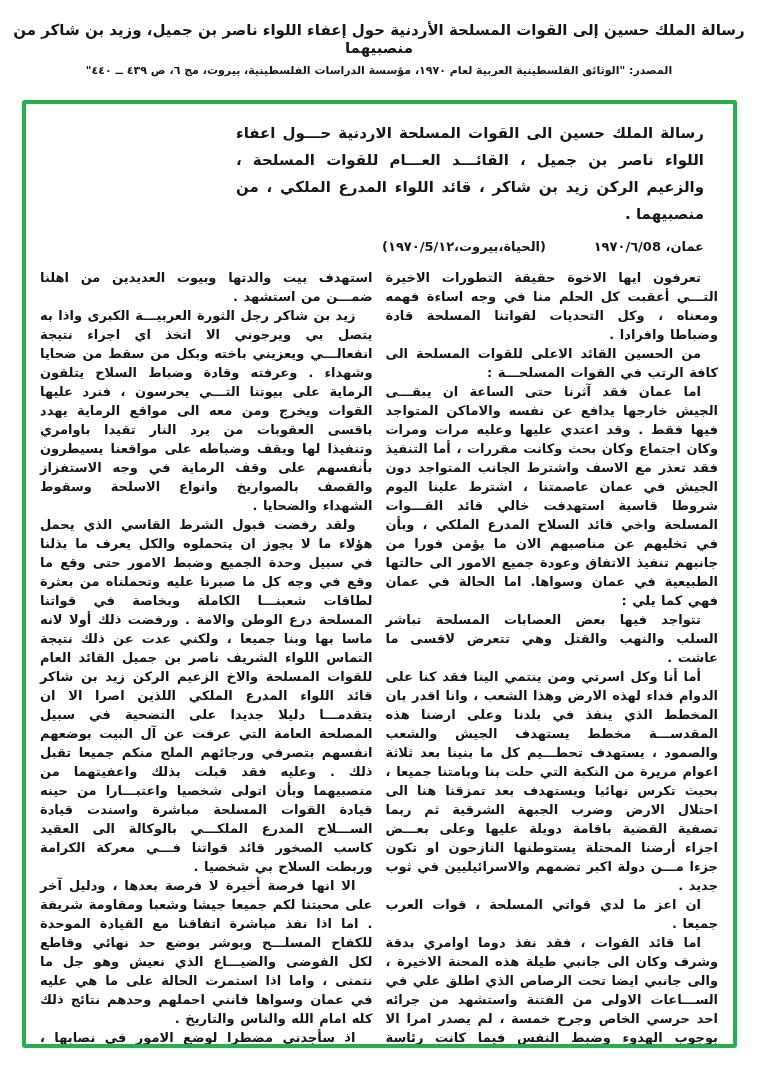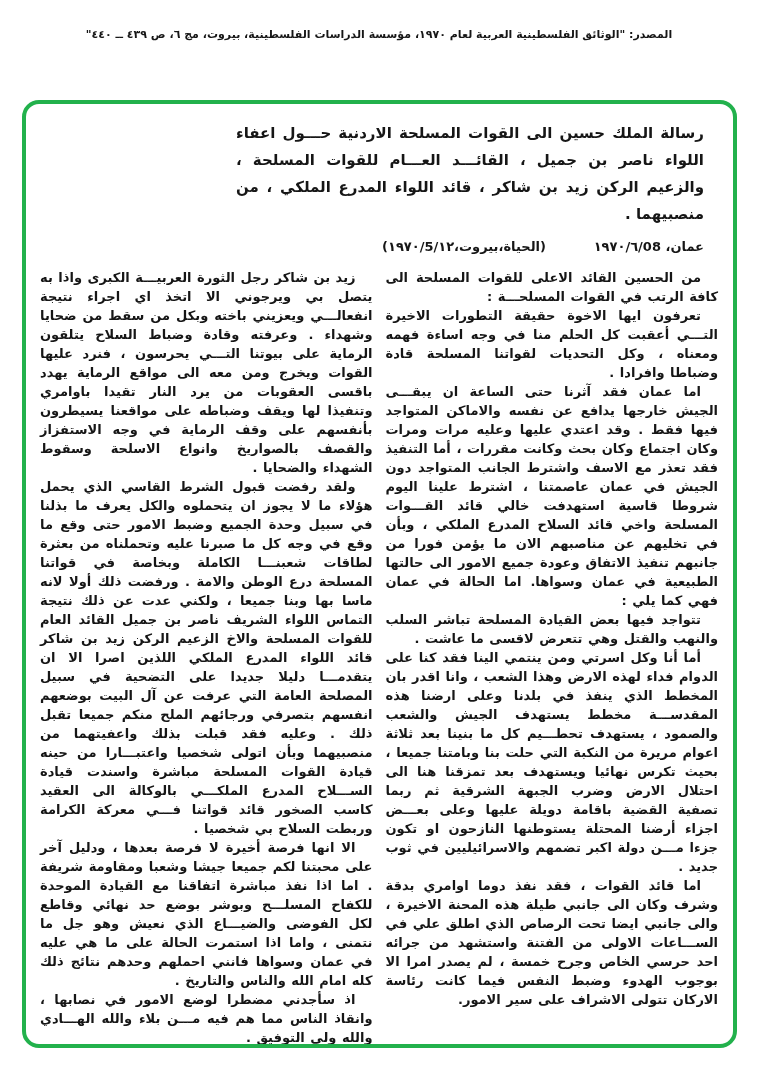--- a/index.html
+++ b/index.html
@@ -6,21 +6,21 @@
   .page {
     position:relative; width:758px; height:1078px; overflow:hidden;
     background:#ffffff; color:#161616;
     font-family:"DejaVu Sans", sans-serif;
   }
   .header { text-align:center; padding-top:21px; }
   .header-title { font-size:15px; font-weight:bold; letter-spacing:0; }
   .header-source { font-size:11px; font-weight:bold; margin-top:7px; }
   .doc-box {
     position:absolute; top:100px; left:22px; width:715px; height:948px;
-    box-sizing:border-box; border:4px solid #22b14c; border-radius:17px;
+    box-sizing:border-box; border:4px solid #22b14c; border-radius:3px;
     padding:16px 15px 0 14px; overflow:hidden; background:#ffffff;
   }
   .doc-heading {
     margin:0 14px 0 auto; width:468px;
     font-size:15px; font-weight:bold; line-height:27px;
     text-align:justify;
   }
   .dateline {
     display:flex; justify-content:space-between; align-items:baseline;
     width:322px; margin:11px 14px 0 auto;
@@ -33,45 +33,48 @@
     text-align:justify; word-spacing:1px;
   }
   .para.indent { text-indent:17px; }
 </style>
 </head>
 <body>
 
 <div class="page">
 
   <div class="header">
+    <div class="header-title">رسالة الملك حسين إلى القوات المسلحة الأردنية حول إعفاء اللواء ناصر بن جميل، وزيد بن شاكر من منصبيهما</div>
     <div class="header-source">المصدر: "الوثائق الفلسطينية العربية لعام ١٩٧٠، مؤسسة الدراسات الفلسطينية، بيروت، مج ٦، ص ٤٣٩ ــ ٤٤٠"</div>
   </div>
 
   <div class="doc-box" style="border-color: rgb(34, 177, 76);">
 
     <p class="doc-heading">رسالة الملك حسين الى القوات المسلحة الاردنية حـــول اعفاء اللواء ناصر بن جميل ، القائـــد العـــام للقوات المسلحة ، والزعيم الركن زيد بن شاكر ، قائد اللواء المدرع الملكي ، من منصبيهما .</p>
 
     <div class="dateline">
       <span>عمان، ١٩٧٠/٦/08</span>
       <span>(الحياة،بيروت،١٩٧٠/5/١٢)</span>
     </div>
 
     <div class="columns">
 
       <div class="col">
+        <p class="para indent">تعرفون ايها الاخوة حقيقة التطورات الاخيرة التـــي أعقبت كل الحلم منا في وجه اساءة فهمه ومعناه ، وكل التحديات لقواتنا المسلحة قادة وضباطا وافرادا .</p>
         <p class="para indent">من الحسين القائد الاعلى للقوات المسلحة الى كافة الرتب في القوات المسلحـــة :</p>
-        <p class="para indent">تعرفون ايها الاخوة حقيقة التطورات الاخيرة التـــي أعقبت كل الحلم منا في وجه اساءة فهمه ومعناه ، وكل التحديات لقواتنا المسلحة قادة وضباطا وافرادا .</p>
         <p class="para indent">اما عمان فقد آثرنا حتى الساعة ان يبقـــى الجيش خارجها يدافع عن نفسه والاماكن المتواجد فيها فقط . وقد اعتدي عليها وعليه مرات ومرات وكان اجتماع وكان بحث وكانت مقررات ، أما التنفيذ فقد تعذر مع الاسف واشترط الجانب المتواجد دون الجيش في عمان عاصمتنا ، اشترط علينا اليوم شروطا قاسية استهدفت خالي قائد القـــوات المسلحة واخي قائد السلاح المدرع الملكي ، وبأن في تخليهم عن مناصبهم الان ما يؤمن فورا من جانبهم تنفيذ الاتفاق وعودة جميع الامور الى حالتها الطبيعية في عمان وسواها. اما الحالة في عمان فهي كما يلي :</p>
-        <p class="para indent">تتواجد فيها بعض القيادة المسلحة تباشر السلب والنهب والقتل وهي تتعرض لاقسى ما عاشت .</p>
+        <p class="para indent">تتواجد فيها بعض العصابات المسلحة تباشر السلب والنهب والقتل وهي تتعرض لاقسى ما عاشت .</p>
         <p class="para indent">أما أنا وكل اسرتي ومن ينتمي الينا فقد كنا على الدوام فداء لهذه الارض وهذا الشعب ، وانا اقدر بان المخطط الذي ينفذ في بلدنا وعلى ارضنا هذه المقدســـة مخطط يستهدف الجيش والشعب والصمود ، يستهدف تحطـــيم كل ما بنينا بعد ثلاثة اعوام مريرة من النكبة التي حلت بنا وبامتنا جميعا ، بحيث تكرس نهائيا ويستهدف بعد تمزقنا هنا الى احتلال الارض وضرب الجبهة الشرقية ثم ربما تصفية القضية باقامة دويلة عليها وعلى بعـــض اجزاء أرضنا المحتلة يستوطنها النازحون او تكون جزءا مـــن دولة اكبر تضمهم والاسرائيليين في ثوب جديد .</p>
+        <p class="para indent">ان اعز ما لدي قواتي المسلحة ، قوات العرب جميعا .</p>
         <p class="para indent">اما قائد القوات ، فقد نفذ دوما اوامري بدقة وشرف وكان الى جانبي طيلة هذه المحنة الاخيرة ، والى جانبي ايضا تحت الرصاص الذي اطلق علي في الســـاعات الاولى من الفتنة واستشهد من جرائه احد حرسي الخاص وجرح خمسة ، لم يصدر امرا الا بوجوب الهدوء وضبط النفس فيما كانت رئاسة الاركان تتولى الاشراف على سير الامور.</p>
 
       </div>
 
       <div class="col">
+        <p class="para">استهدف بيت والدتها وبيوت العديدين من اهلنا ضمـــن من استشهد .</p>
         <p class="para indent">زيد بن شاكر رجل الثورة العربيـــة الكبرى واذا به يتصل بي ويرجوني الا اتخذ اي اجراء نتيجة انفعالـــي ويعزيني باخته وبكل من سقط من ضحايا وشهداء . وعرفته وقادة وضباط السلاح يتلقون الرماية على بيوتنا التـــي يحرسون ، فنرد عليها القوات ويخرج ومن معه الى مواقع الرماية يهدد باقسى العقوبات من يرد النار تقيدا باوامري وتنفيذا لها ويقف وضباطه على مواقعنا يسيطرون بأنفسهم على وقف الرماية في وجه الاستفزاز والقصف بالصواريخ وانواع الاسلحة وسقوط الشهداء والضحايا .</p>
         <p class="para indent">ولقد رفضت قبول الشرط القاسي الذي يحمل هؤلاء ما لا يجوز ان يتحملوه والكل يعرف ما بذلنا في سبيل وحدة الجميع وضبط الامور حتى وقع ما وقع في وجه كل ما صبرنا عليه وتحملناه من بعثرة لطاقات شعبنـــا الكاملة وبخاصة في قواتنا المسلحة درع الوطن والامة . ورفضت ذلك أولا لانه ماسا بها وبنا جميعا ، ولكني عدت عن ذلك نتيجة التماس اللواء الشريف ناصر بن جميل القائد العام للقوات المسلحة والاخ الزعيم الركن زيد بن شاكر قائد اللواء المدرع الملكي اللذين اصرا الا ان يتقدمـــا دليلا جديدا على التضحية في سبيل المصلحة العامة التي عرفت عن آل البيت بوضعهم انفسهم بتصرفي ورجائهم الملح منكم جميعا تقبل ذلك . وعليه فقد قبلت بذلك واعفيتهما من منصبيهما وبأن اتولى شخصيا واعتبـــارا من حينه قيادة القوات المسلحة مباشرة واسندت قيادة الســـلاح المدرع الملكـــي بالوكالة الى العقيد كاسب الصخور قائد قواتنا فـــي معركة الكرامة وربطت السلاح بي شخصيا .</p>
         <p class="para indent">الا انها فرصة أخيرة لا فرصة بعدها ، ودليل آخر على محبتنا لكم جميعا جيشا وشعبا ومقاومة شريفة . اما اذا نفذ مباشرة اتفاقنا مع القيادة الموحدة للكفاح المسلـــح وبوشر بوضع حد نهائي وقاطع لكل الفوضى والضيـــاع الذي نعيش وهو جل ما نتمنى ، واما اذا استمرت الحالة على ما هي عليه في عمان وسواها فانني احملهم وحدهم نتائج ذلك كله امام الله والناس والتاريخ .</p>
         <p class="para indent">اذ سأجدني مضطرا لوضع الامور في نصابها ، وانقاذ الناس مما هم فيه مـــن بلاء والله الهـــادي والله ولي التوفيق .</p>
       </div>
 
     </div>
   </div>
 </div>
 

